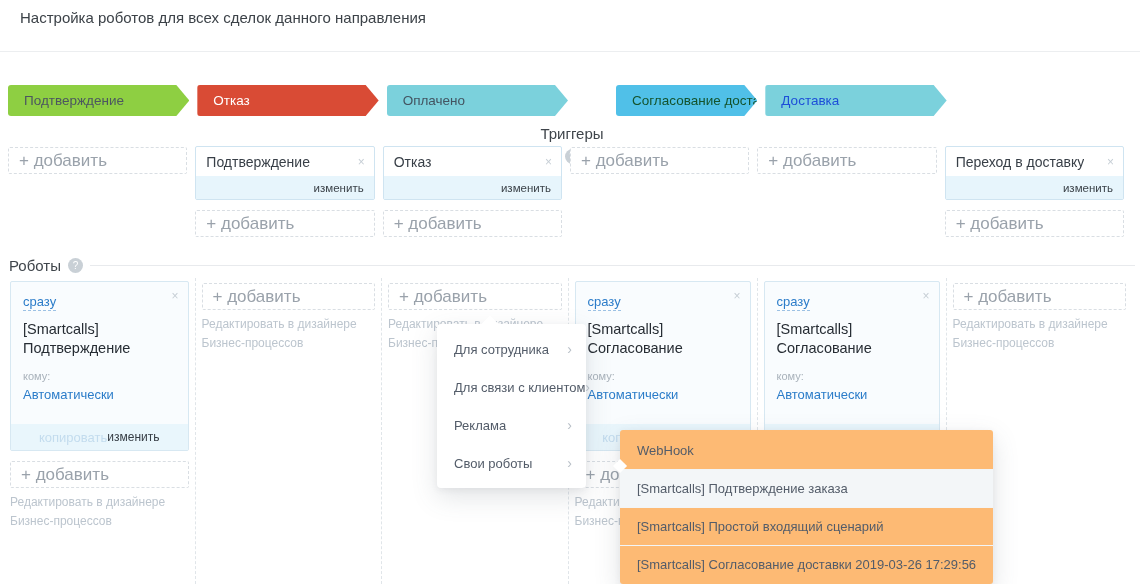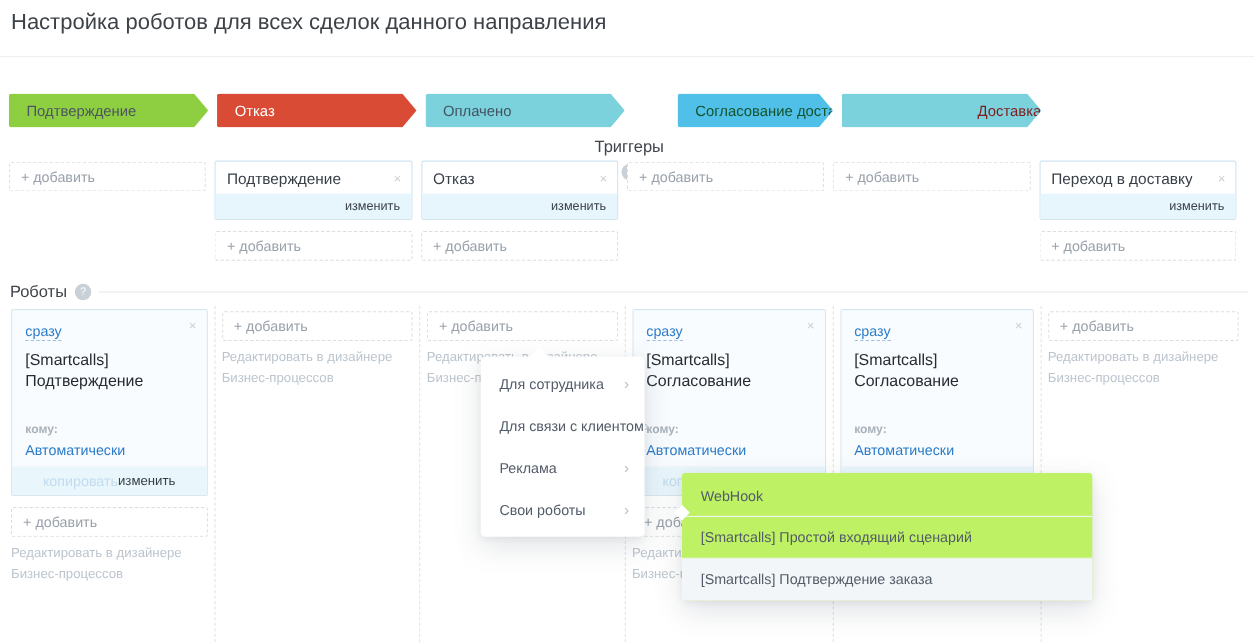--- a/index.html
+++ b/index.html
@@ -1,20 +1,20 @@
 <!DOCTYPE html>
 <html><head>
 <meta charset="utf-8">
 <style>
   * { margin:0; padding:0; box-sizing:border-box; }
   html,body { width:1140px; height:584px; overflow:hidden; background:#fff;
     font-family:"Liberation Sans","DejaVu Sans",sans-serif; }
   .page { position:relative; width:1140px; height:584px; }
 
-  .page-title { position:absolute; left:10px; top:9px; font-size:20px; color:#3c4248; }
+  .page-title { position:absolute; left:20px; top:9px; font-size:15px; color:#3c4248; }
   .top-divider { position:absolute; top:51px; left:0; width:100%; height:1px; background:#eceef0; }
 
   
   .stages { position:absolute; top:85px; left:8px; right:4px; height:31px;
     display:grid; grid-template-columns:repeat(6,1fr); gap:8px; }
   .stage { position:relative; line-height:31px; padding-left:16px; font-size:13.5px;
     border-radius:3px; cursor:pointer; white-space:nowrap; overflow:hidden;
     clip-path:polygon(0 0, calc(100% - 13px) 0, 100% 50%, calc(100% - 13px) 100%, 0 100%); }
 
   
@@ -30,40 +30,40 @@
   
   .row { position:absolute; left:8px; right:8px; display:grid; grid-template-columns:repeat(6,1fr); }
   .triggers-row { top:146px; height:104px; gap:0; }
   .triggers-row .col { padding:0 8px 0 0; }
   .robots-row { top:278px; height:306px; gap:0; }
   .robots-row .col { padding:0 6px 0 6px; }
   .robots-row .col:first-child { border-left:none; padding-left:2px; }
   .robots-row .col + .col { border-left:1px dashed #e0e5e9; }
 
   .addbox { height:27px; border:1px dashed #d9dee3; border-radius:2px; background:#fff;
-    padding-left:10px; line-height:25px; font-size:13px; color:#9aa2ab; cursor:pointer;
+    padding-left:10px; line-height:25px; font-size:17px; color:#9aa2ab; cursor:pointer;
     white-space:nowrap; overflow:hidden; }
 
   
   .trigger-card { border:1px solid #cfe4f1; border-radius:2px; background:#fff; cursor:pointer; }
   .tc-head { display:flex; justify-content:space-between; align-items:center; padding:7px 9px 6px 10px; }
   .tc-name { font-size:14px; color:#383f47; white-space:nowrap; overflow:hidden; }
   .tc-close { color:#c6ced5; font-size:12px; cursor:pointer; padding-left:6px; }
   .tc-foot { background:#e7f5fc; padding:2px 10px 3px; text-align:right; }
   .tc-edit { font-size:11.5px; color:#3c434a; cursor:pointer; }
   .trigger-card + .addbox, .robot-card + .addbox { margin-top:10px; }
 
   
   .robot-card { position:relative; height:170px; margin-top:3px; background:#f9fcfe;
     border:1px solid #d7e8f2; border-radius:2px; padding:10px 12px 12px; cursor:pointer; }
   .rc-close { position:absolute; top:7px; right:9px; color:#c6ced5; font-size:12px; cursor:pointer; }
   .rc-when { display:inline-block; font-size:13px; color:#2b7cc9;
     border-bottom:1px dashed #9cc1e4; padding-bottom:1px; cursor:pointer; }
   .rc-title { margin-top:9px; font-size:14.5px; color:#262c33; line-height:1.3; width:150px; }
-  .rc-whom { margin-top:28px; font-size:11px; color:#a9b2bb;font-weight:bold; }
+  .rc-whom { margin-top:12px; font-size:11px; color:#a9b2bb; }
   .rc-auto { margin-top:5px; font-size:13px; color:#2b7cc9; cursor:pointer; }
   .rc-foot { position:absolute; left:0; right:0; bottom:0; height:26px; background:#e9f6fc;
     display:flex; justify-content:center; align-items:center; padding:0 10px; }
   .rc-copy { color:#c3dcee; font-size:13px; cursor:pointer; }
   .rc-edit { color:#363d45; font-size:12px; cursor:pointer; }
 
   .designer-link { margin-top:5px; font-size:12px; color:#bcc5ce; line-height:1.55; cursor:pointer; }
   .designer-link span { display:block; white-space:nowrap; overflow:hidden; }
   .triggers-row .col > .addbox:first-child { margin-top:1px; }
   .robots-row .col > .addbox:first-child { margin-top:5px; }
@@ -72,21 +72,21 @@
   .context-menu { position:absolute; left:437px; top:324px; width:149px; background:#fff;
     border-radius:4px; padding:6px 0;
     box-shadow:0 9px 26px rgba(83,92,105,.17), 0 2px 6px rgba(83,92,105,.08); z-index:40; }
   .context-menu::before { content:''; position:absolute; top:-6px; left:47px; width:12px; height:12px;
     background:#fff; transform:rotate(45deg); }
   .menu-item { height:38px; display:flex; align-items:center; justify-content:space-between;
     padding:0 14px 0 17px; font-size:13px; color:#535c69; cursor:pointer; white-space:nowrap; }
   .menu-chevron { color:#b8bfc7; font-size:14px; }
 
   
-  .submenu { position:absolute; left:620px; top:430px; width:373px; background:#bef264;
+  .submenu { position:absolute; left:620px; top:430px; width:373px; background:#fdba74;
     border-radius:3px; padding-top:2px;
     box-shadow:0 9px 26px rgba(83,92,105,.18), 0 2px 6px rgba(83,92,105,.08); z-index:50; }
   .submenu::before { content:''; position:absolute; top:31px; left:-5px; width:10px; height:10px;
     background:#fff; transform:rotate(45deg); }
   .submenu-item { height:38px; line-height:38px; padding:0 17px; font-size:13px; color:#535c69;
     cursor:pointer; white-space:nowrap; overflow:hidden; border-bottom:1px solid #f2f5f7; }
   .submenu-item:last-child { border-bottom:none; }
   .submenu-item.highlighted { background:#f3f6f8; }
 </style>
 </head>
@@ -95,21 +95,21 @@
 <div class="page">
 
   <div class="page-title">Настройка роботов для всех сделок данного направления</div>
   <div class="top-divider"></div>
 
   <div class="stages">
     <div class="stage" style="background: rgb(142, 207, 66); color: rgb(76, 86, 96);"><span>Подтверждение</span></div>
     <div class="stage" style="background: rgb(217, 75, 53); color: rgb(255, 255, 255);"><span>Отказ</span></div>
     <div class="stage" style="background: rgb(123, 209, 220); color: rgb(67, 84, 97);"><span>Оплачено</span></div>
     <div class="stage" style="background: rgb(80, 192, 232); color: #14532d; margin-left: 40px;"><span>Согласование достав...</span></div>
-    <div class="stage" style="background: rgb(123, 209, 220); color: #7f1d1d; text-align: right;"><span>Доставка</span></div>
+    <div class="stage" style="background: rgb(123, 209, 220); color: #1d4ed8;"><span>Доставка</span></div>
   </div>
 
   <div class="section-head triggers-head">
     <span class="section-label">Триггеры</span>
     <span class="help-icon">?</span>
     <span class="head-line"></span>
   </div>
 
   <div class="row triggers-row">
     <div class="col">
@@ -257,17 +257,18 @@
       <span class="menu-chevron">›</span>
     </div>
     <div class="menu-item">
       <span>Свои роботы</span>
       <span class="menu-chevron">›</span>
     </div>
   </div>
 
   <div class="submenu">
     <div class="submenu-item">WebHook</div>
+    <div class="submenu-item highlighted">[Smartcalls] Подтверждение заказа</div>
     <div class="submenu-item">[Smartcalls] Простой входящий сценарий</div>
-    <div class="submenu-item highlighted">[Smartcalls] Подтверждение заказа</div>
+    <div class="submenu-item">[Smartcalls] Согласование доставки 2019-03-26 17:29:56</div>
   </div>
 
 </div>
 
 </body></html>

